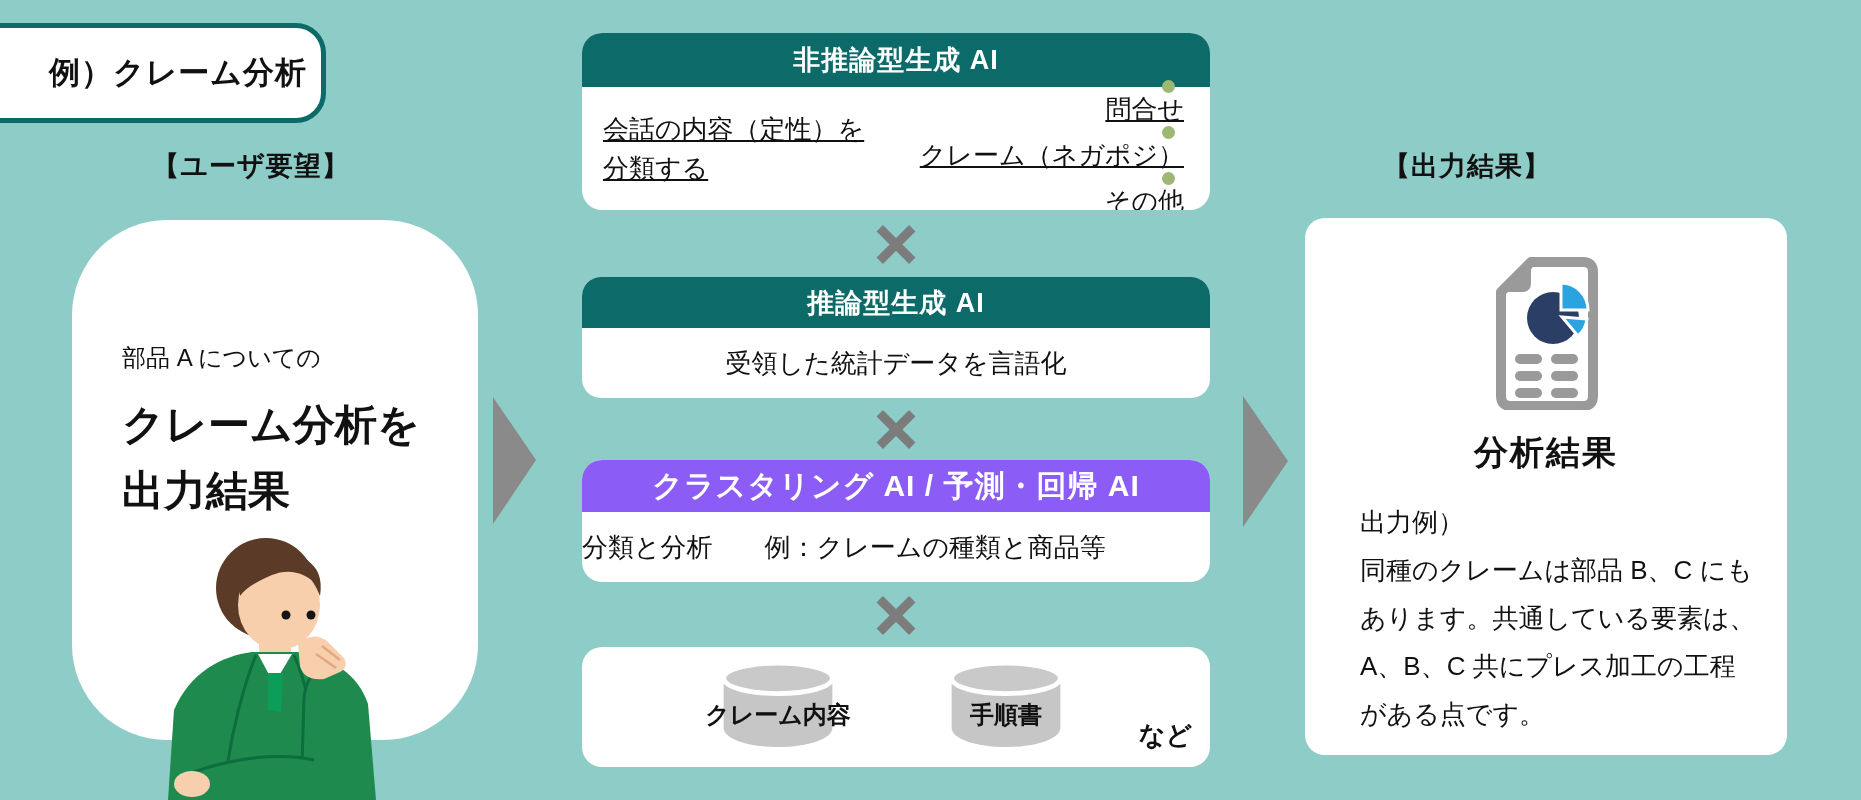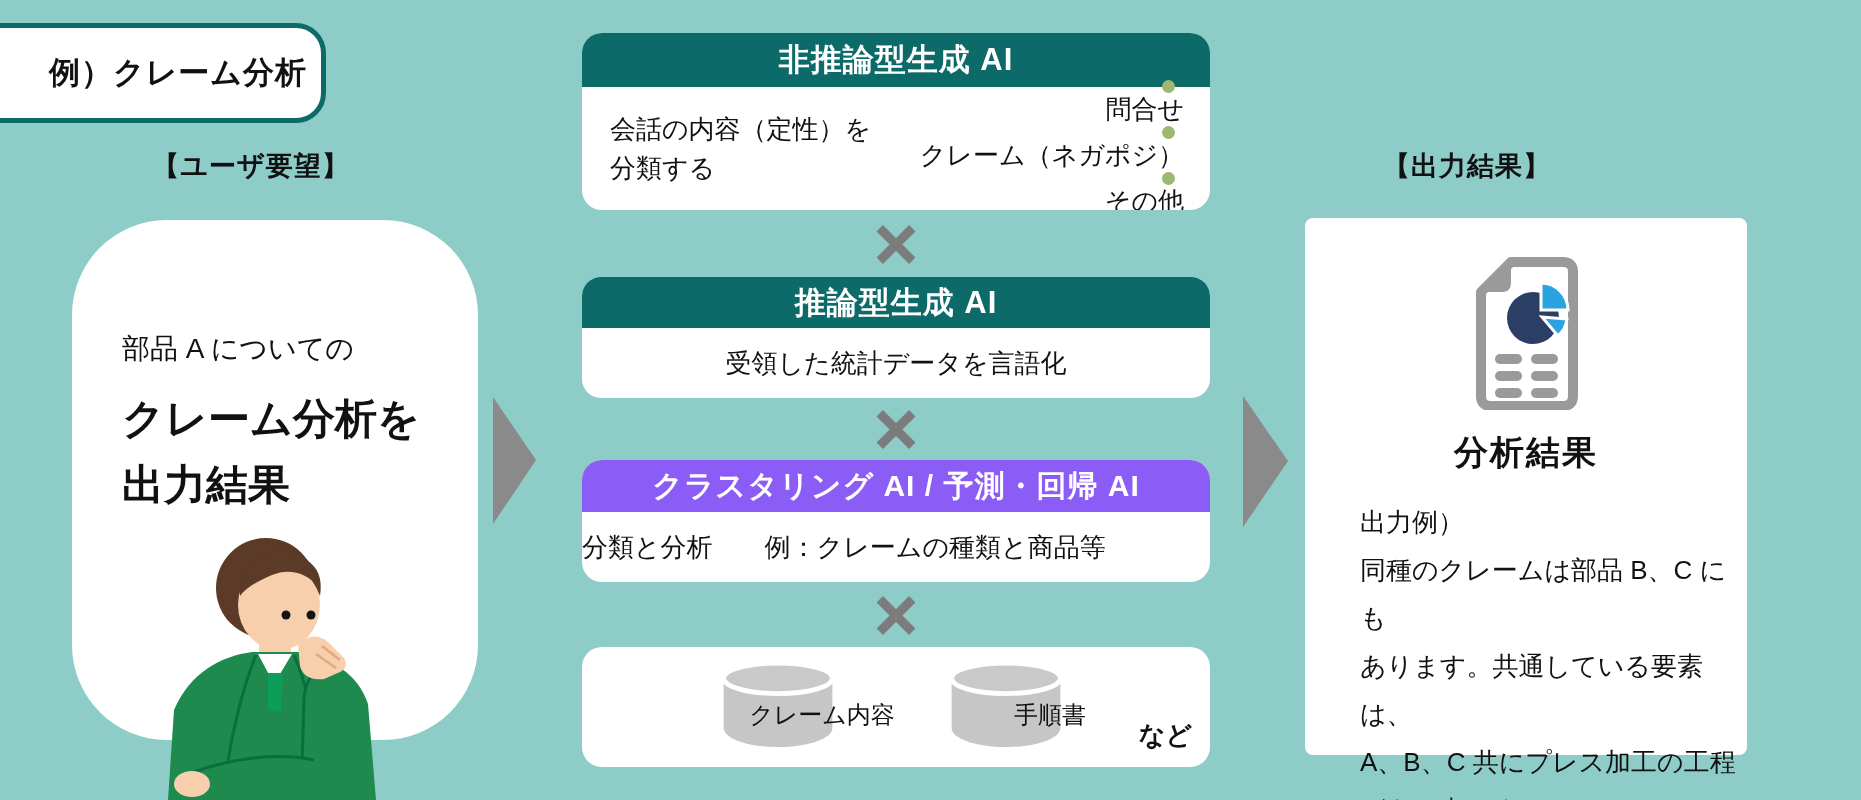--- a/index.html
+++ b/index.html
@@ -11,53 +11,53 @@
     border:5px solid #0c6a68;border-radius:30px;box-sizing:border-box;
     display:flex;align-items:center;justify-content:center;padding-left:66px;}
   .badge span{font-size:31px;font-weight:700;letter-spacing:1px;}
 
   
   .sec-head{position:absolute;font-size:27px;font-weight:600;text-align:center;letter-spacing:1px;}
 
   
   .user-blob{position:absolute;left:72px;top:220px;width:406px;height:520px;background:#fff;border-radius:95px;}
   .req-text{position:absolute;left:122px;top:330px;}
-  .req-line1{font-size:28px;margin-bottom:18px;}
+  .req-line1{font-size:24px;margin-bottom:18px;margin-top:12px;}
   .req-big{font-size:42px;font-weight:700;line-height:66px;}
 
   
   .pipe-box{position:absolute;left:582px;width:628px;background:#fff;border-radius:20px;overflow:hidden;box-sizing:border-box;}
-  .box-header{display:flex;align-items:center;justify-content:center;color:#fff;font-weight:700;font-size:31px;letter-spacing:1px;}
+  .box-header{display:flex;align-items:center;justify-content:center;color:#fff;font-weight:700;font-size:27px;letter-spacing:1px;}
   .hdr-teal{background:#0c6a68;}
   .hdr-orange{background:#8b5cf6;}
-  .box1-body{display:flex;align-items:center;justify-content:space-between;padding:0 26px 0 28px;height:123px;}
+  .box1-body{display:flex;align-items:center;justify-content:space-between;padding:0 26px 0 21px;height:123px;text-decoration:underline;}
   .box1-left{font-size:26px;line-height:39px;}
   .bullet-list{list-style:none;margin:0;padding:0;font-size:26px;}
   .bullet-list li{display:flex;align-items:flex-end;line-height:33px;flex-direction:column;}
   .dot{width:13px;height:13px;border-radius:50%;background:#9cb873;margin-right:9px;flex:none;}
   .box-simple-body{display:flex;align-items:center;justify-content:center;font-size:26px;}
   .box3-body{display:flex;align-items:center;font-size:26px;gap:52px;}
 
   
   .cross{position:absolute;left:873px;width:46px;height:46px;}
   .cross::before,.cross::after{content:"";position:absolute;left:0;top:18.5px;width:46px;height:9px;background:#7c7c7c;}
   .cross::before{transform:rotate(45deg);}
   .cross::after{transform:rotate(-45deg);}
 
   
   .db-wrap{position:absolute;}
   .db-label{position:absolute;left:50%;top:58%;transform:translate(-50%,-50%);
-    font-size:24px;font-weight:400;white-space:nowrap;margin-left:44px;}
+    font-size:24px;font-weight:700;white-space:nowrap;}
   .db-suffix{position:absolute;right:18px;bottom:14px;font-size:26px;font-weight:600;}
 
   
   .arrow{position:absolute;}
 
   
-  .out-box{position:absolute;left:1305px;top:218px;width:442px;height:537px;background:#fff;border-radius:8px;}
+  .out-box{position:absolute;left:1305px;top:218px;width:442px;height:537px;background:#fff;border-radius:20px;padding-left:40px;}
   .doc-icon{position:absolute;left:50%;top:34px;transform:translateX(-50%);}
   .out-title{position:absolute;left:0;top:212px;width:100%;text-align:center;font-size:34px;font-weight:700;letter-spacing:2px;}
   .out-lines{position:absolute;left:55px;top:280px;font-size:26px;line-height:48px;}
 </style>
 </head>
 <body>
 
 <div id="stage">
 
   <div class="badge">

